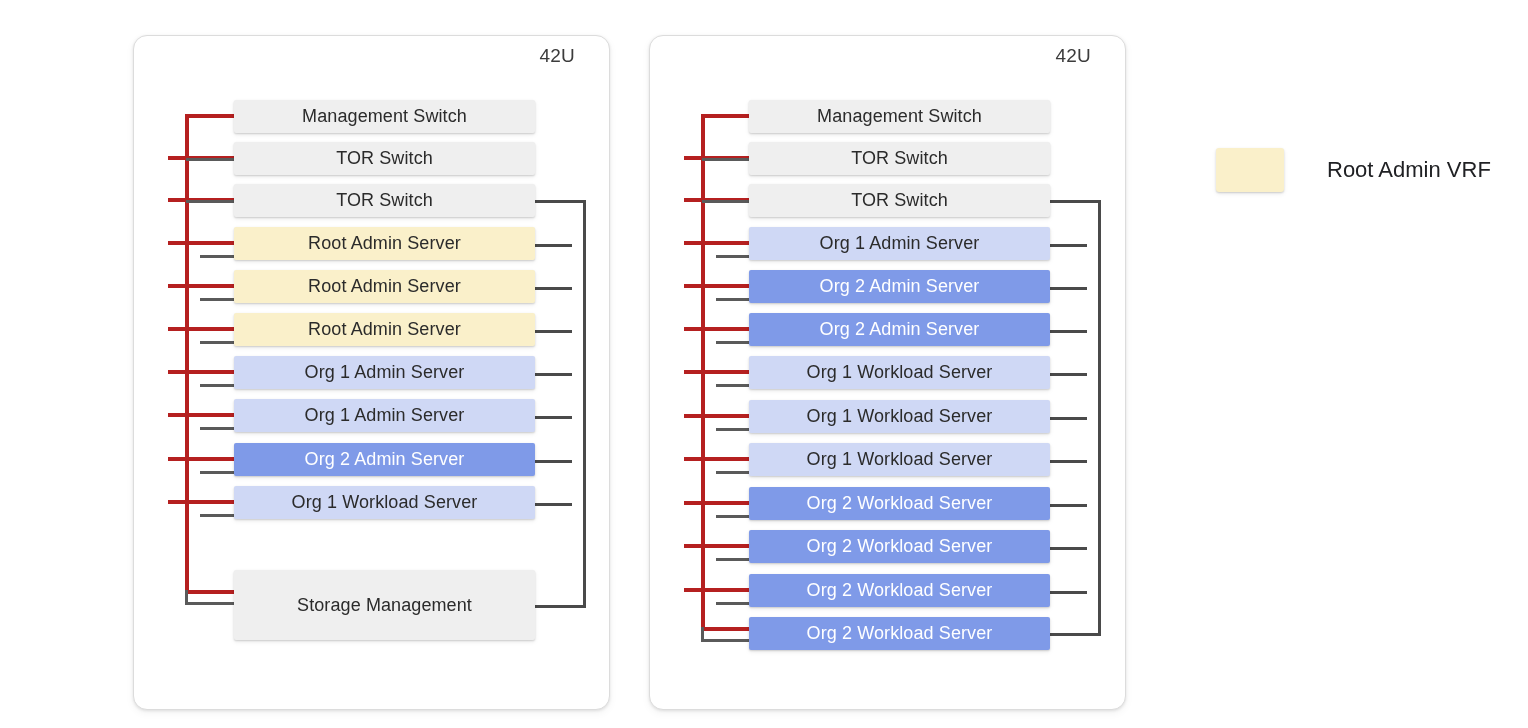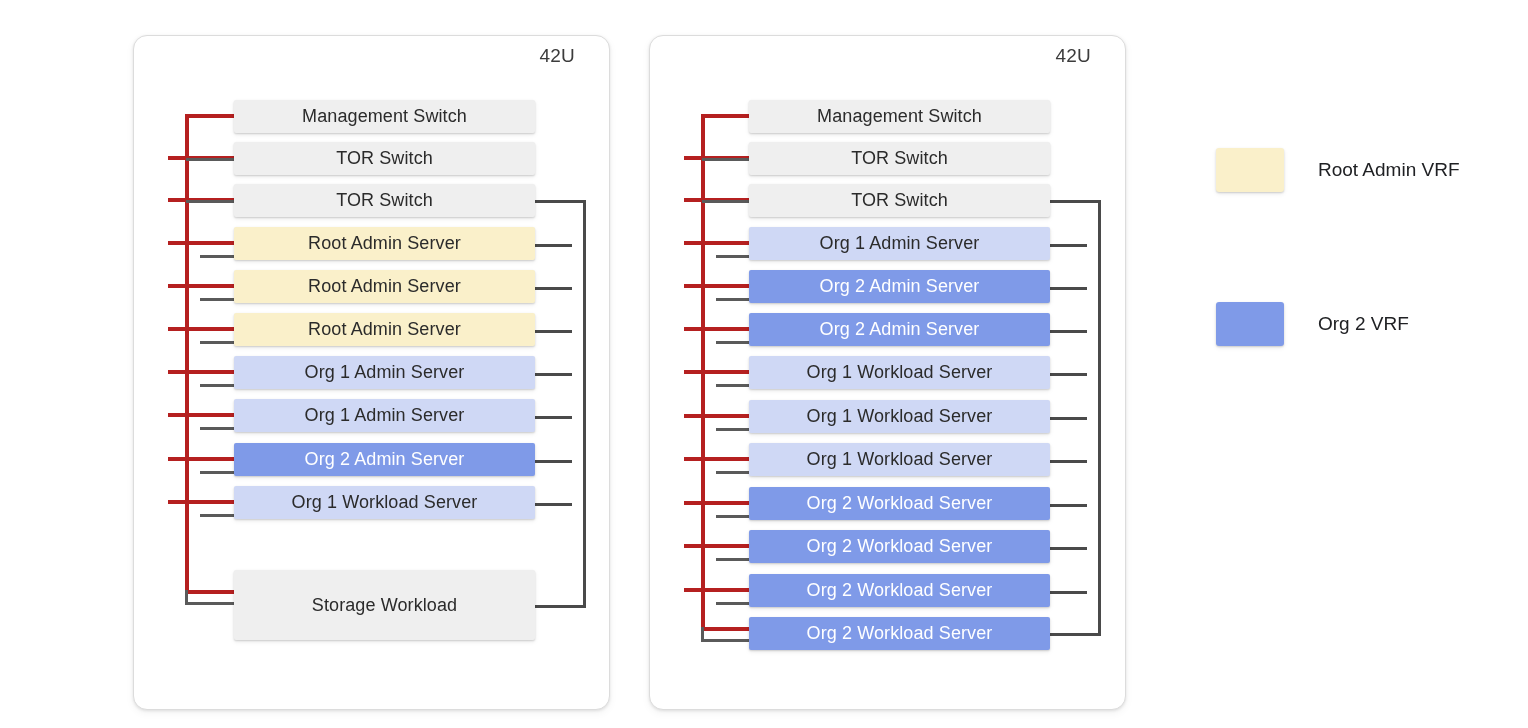--- a/index.html
+++ b/index.html
@@ -57,22 +57,22 @@
 
   
   .legend{position:absolute;}
   .legend-row{position:absolute;display:flex;align-items:center;}
   .swatch{
     width:68px;height:44px;border-radius:3px;
     box-shadow:0 1px 2px rgba(0,0,0,.16), 0 2px 5px rgba(0,0,0,.07);
     flex:0 0 auto;
   }
   .legend-text{
-    margin-left:34px;
-    font-size:19px;
+    margin-left:43px;
+    font-size:22px;
     color:#202124;
     white-space:nowrap;
   }
 </style>
 </head>
 <body>
 
 <div id="stage">
 
   <div class="rack" style="left:133px;top:35px;width:477px;height:675px;"></div>
@@ -142,21 +142,21 @@
       <div class="unit u-org1" style="left:234px;top:399px;width:301px;height:33px;">
         <span>Org 1 Admin Server</span>
       </div>
       <div class="unit u-org2" style="left:234px;top:443px;width:301px;height:33px;">
         <span>Org 2 Admin Server</span>
       </div>
       <div class="unit u-org1" style="left:234px;top:486px;width:301px;height:33px;">
         <span>Org 1 Workload Server</span>
       </div>
       <div class="unit u-gray" style="left:234px;top:570px;width:301px;height:70px;">
-        <span>Storage Workload</span>
+        <span>Storage Management</span>
       </div>
     </div>
 
   <div id="wires-right">
       <div class="wire w-red" style="left:701px;top:116px;width:4px;height:511px;"></div>
       <div class="wire w-red" style="left:701px;top:114px;width:48px;height:4px;"></div>
       <div class="wire w-red" style="left:684px;top:156px;width:65px;height:4px;"></div>
       <div class="wire w-gray" style="left:702px;top:158px;width:47px;height:3px;"></div>
       <div class="wire w-red" style="left:684px;top:198px;width:65px;height:4px;"></div>
       <div class="wire w-gray" style="left:702px;top:200px;width:47px;height:3px;"></div>
@@ -238,20 +238,16 @@
     </div>
 
   <div class="legend" style="left:1216px;top:148px;width:300px;height:210px;">
 
     <div class="legend-row" style="left:0px;top:0px;">
       <div class="swatch" style="background:#faf0ca;"></div>
       <div class="legend-text">Root Admin VRF</div>
     </div>
 
 
-    <div class="legend-row" style="left:0px;top:154px;">
-      <div class="swatch" style="background:#7f9ae8;"></div>
-      <div class="legend-text">Org 2 VRF</div>
-    </div>
 
   </div>
 
 </div>
 
 </body></html>

